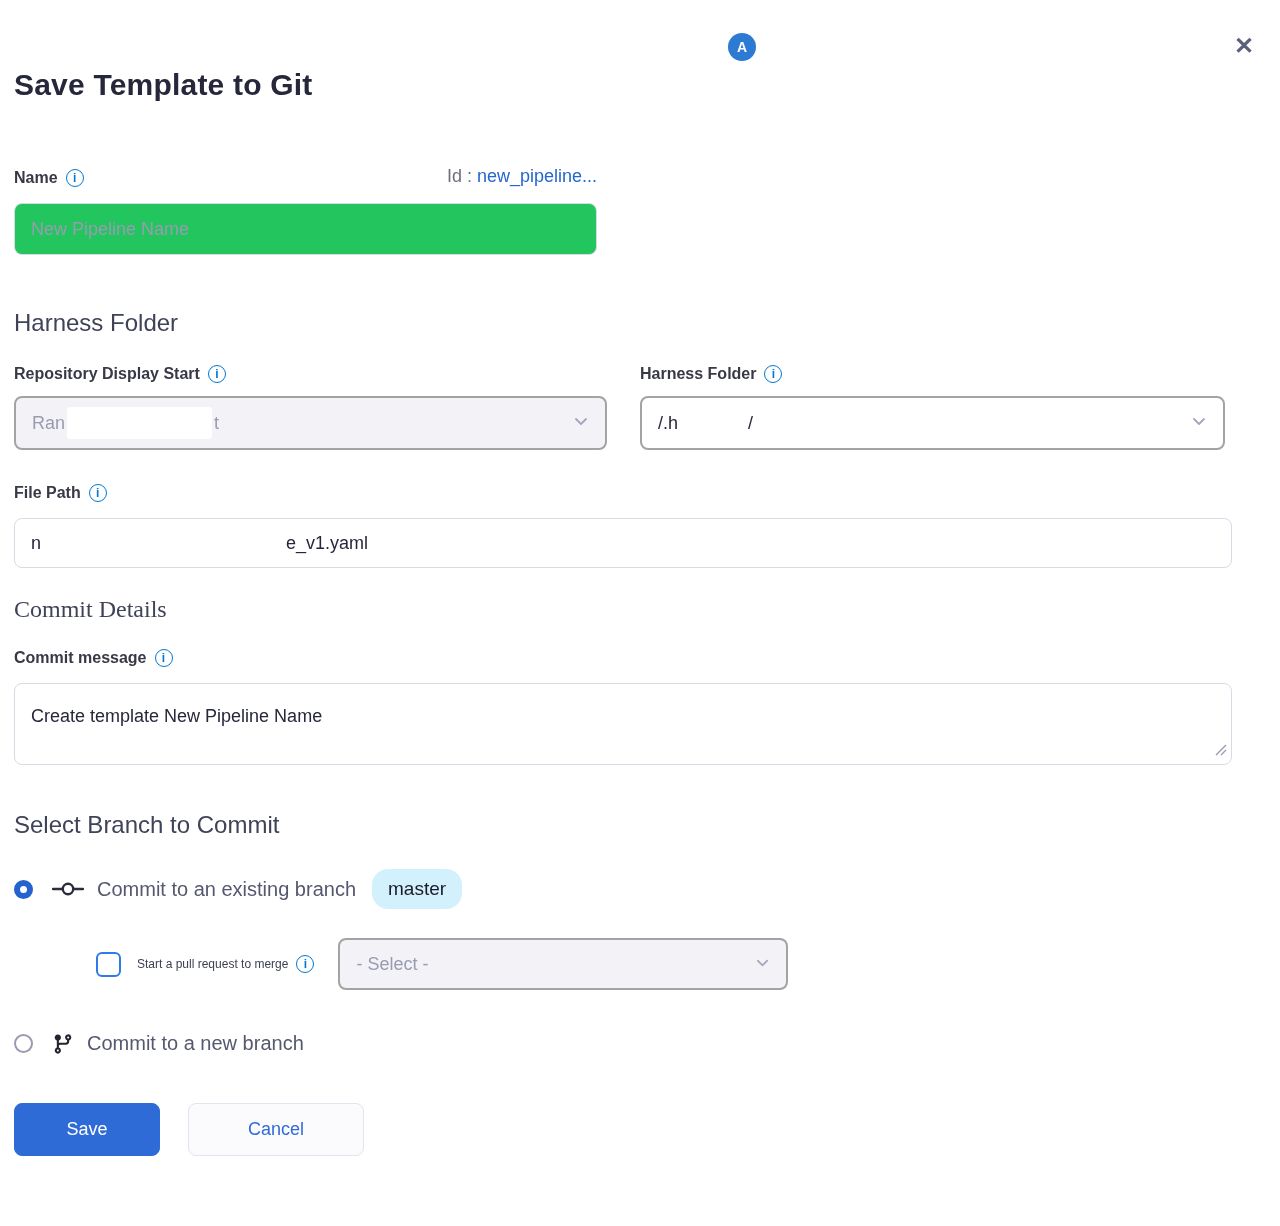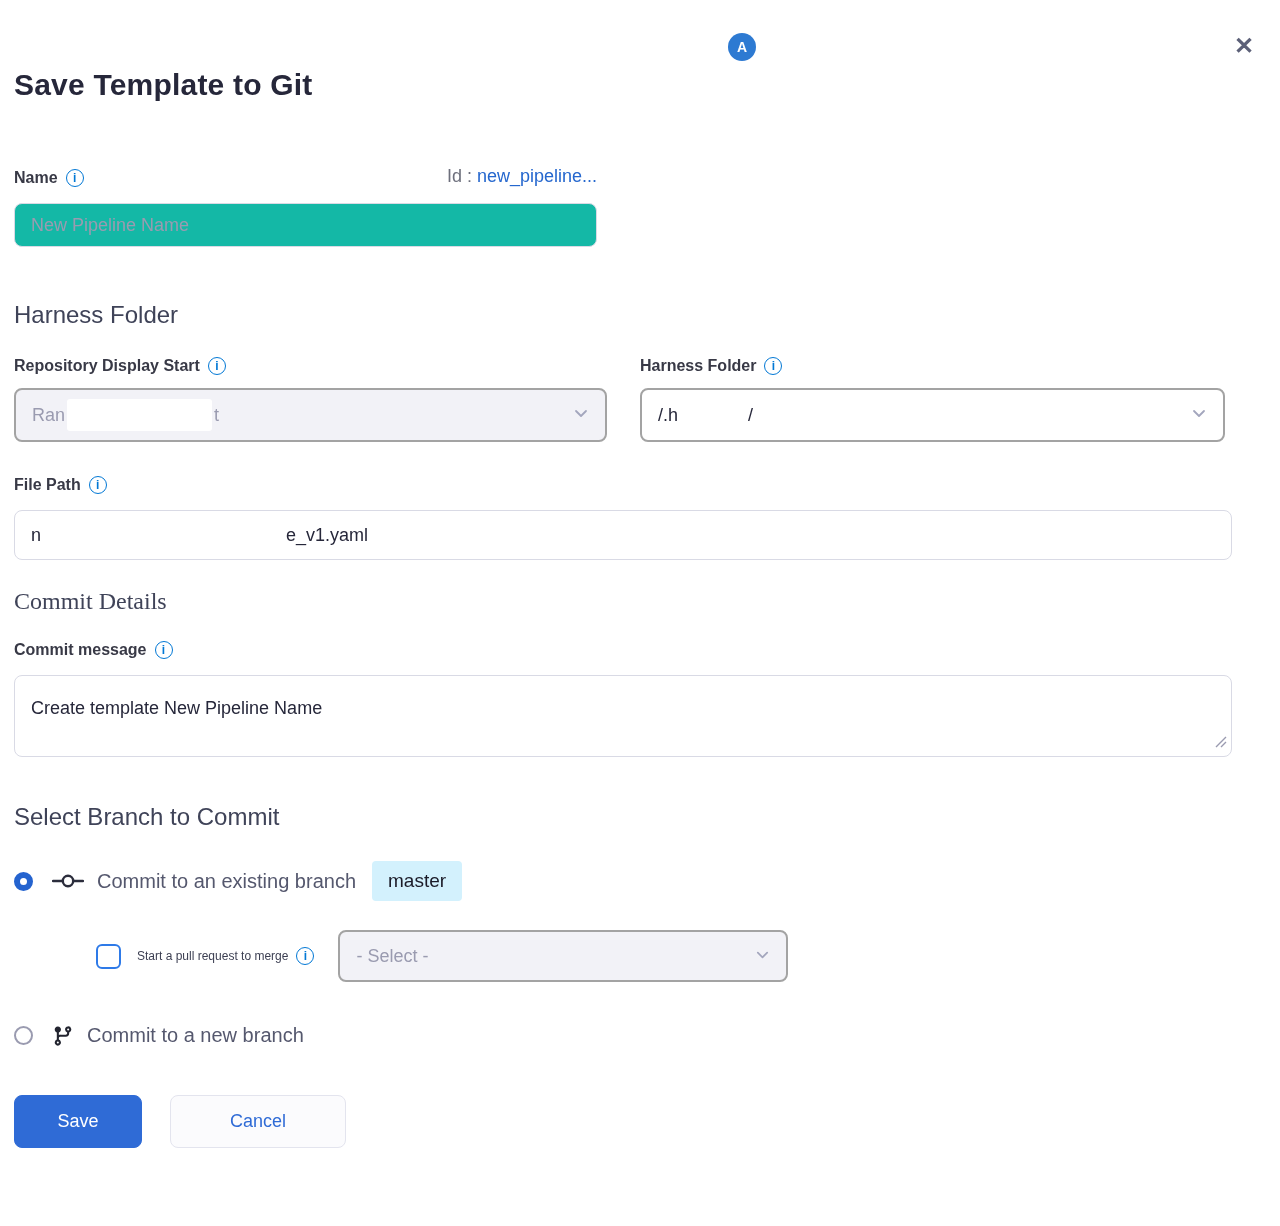--- a/index.html
+++ b/index.html
@@ -24,21 +24,21 @@
                color:#0278d5; font-size:12px; font-weight:bold; display:inline-flex;
                align-items:center; justify-content:center; line-height:1; flex:0 0 auto; }
 
   
   .name-row { margin-top:64px; width:583px; display:flex; justify-content:space-between; align-items:flex-end; }
   .id-wrap { font-size:18px; }
   .id-prefix { color:#6d6f7c; }
   .id-link { color:#2567ce; cursor:pointer; }
   .text-input { border:1px solid #d9dae5; border-radius:8px; background:#fff; font-size:18px;
                 color:#26273a; padding:0 16px; outline:none; font-family:"Liberation Sans", sans-serif; }
-  .name-input { margin-top:16px; width:583px; height:44px; background:#14b8a6; display:block; }
+  .name-input { margin-top:16px; width:583px; height:52px; background:#22c55e; display:block; }
   .name-input::placeholder { color:#9a9bb0; }
 
   .sec-harness { margin-top:54px; }
   .grid-row { margin-top:28px; display:flex; gap:33px; }
   .col-left { width:593px; }
   .col-right { width:585px; }
   .select-box { margin-top:13px; height:54px; border:2px solid #a3a3a3; border-radius:8px;
                 display:flex; align-items:center; padding:0 16px; font-size:18px; cursor:pointer; }
   .select-disabled { background:#f2f2f7; color:#9a9bb0; }
   .select-white { background:#fff; color:#26273a; }
@@ -59,36 +59,36 @@
                         font-family:"Liberation Sans", sans-serif; outline:none; display:block; }
   .resize-handle { position:absolute; right:5px; bottom:5px; }
 
   .sec-branch { margin-top:46px; }
   .radio-row { margin-top:30px; display:flex; align-items:center; }
   .radio { width:19px; height:19px; border-radius:50%; flex:0 0 auto; cursor:pointer; }
   .radio-on { border:6px solid #2463cf; background:#fff; }
   .radio-off { border:2px solid #9a9bb0; background:#fff; }
   .row-icon { margin-left:19px; display:flex; align-items:center; flex:0 0 auto; }
   .radio-label { margin-left:13px; font-size:20px; color:#55586e; }
-  .branch-chip { margin-left:16px; background:#d3f1fd; border-radius:4px; padding:9px 16px;
+  .branch-chip { margin-left:16px; background:#d3f1fd; border-radius:16px; padding:9px 16px;
                  font-size:19px; color:#1b1b28; }
 
   .pr-row { margin-top:29px; margin-left:82px; display:flex; align-items:center; }
   .checkbox { width:25px; height:25px; border:2px solid #2e7ae8; border-radius:6px; background:#fff;
               flex:0 0 auto; cursor:pointer; }
   .pr-label { margin-left:16px; font-size:12px; color:#3c3f52; }
   .pr-row .info-icon { margin-left:8px; }
   .pr-select { margin-left:24px; width:450px; height:52px; margin-top:0; }
 
   .row-new-branch { margin-top:42px; }
 
   .btn-row { margin-top:48px; display:flex; gap:28px; }
   .btn { height:53px; border-radius:8px; font-size:18px; display:flex; align-items:center;
          justify-content:center; cursor:pointer; font-family:"Liberation Sans", sans-serif; }
-  .btn-save { width:128px; background:#2f6bd6; color:#fff; border:1px solid #2f6bd6; }
+  .btn-save { width:146px; background:#2f6bd6; color:#fff; border:1px solid #2f6bd6; }
   .btn-cancel { width:176px; background:#fbfbfd; color:#2f6bd6; border:1px solid #e3e4ee; }
 </style>
 </head>
 <body>
 
 <div class="page">
 
   <div class="cred-badge">
     <span class="avatar">A</span>
   </div>

